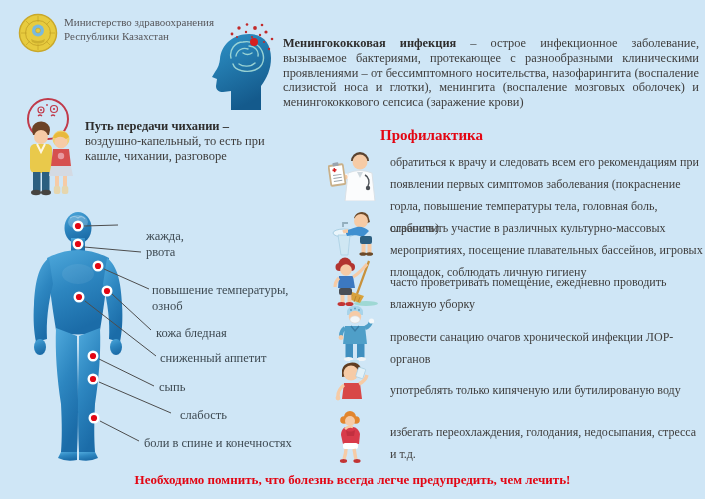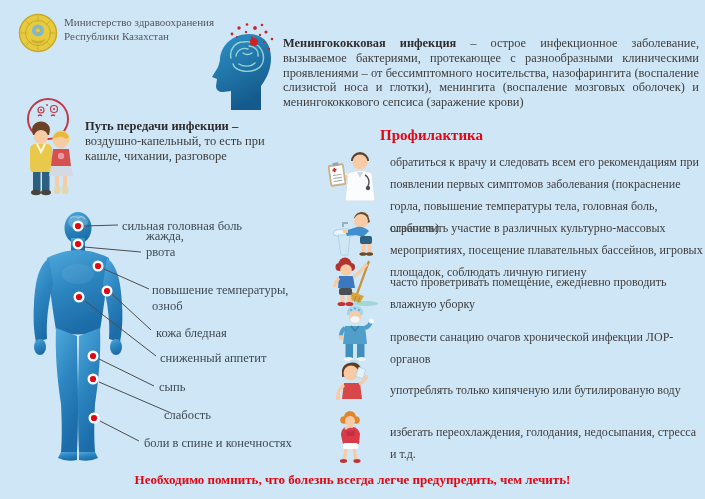--- a/index.html
+++ b/index.html
@@ -149,21 +149,21 @@
       <path d="M31 70 L51 70 L53 80 L29 80 Z" fill="#d4dae3"></path>
       <circle cx="41" cy="60" r="3.2" fill="#e89aa0"></circle>
       <rect x="35" y="80" width="4" height="11" fill="#f6cba6"></rect>
       <rect x="43" y="80" width="4" height="11" fill="#f6cba6"></rect>
       <rect x="33.8" y="90" width="6.5" height="8" rx="2" fill="#e6d6ae"></rect>
       <rect x="41.8" y="90" width="6.5" height="8" rx="2" fill="#e6d6ae"></rect>
     </svg>
   </div>
 
   <div class="abs trans">
-    <b>Путь передачи инфекции –</b>
+    <b>Путь передачи чихании –</b>
     <span>воздушно-капельный, то есть при кашле, чихании, разговоре</span>
   </div>
 
 
   <div class="abs" style="left:25px; top:212px;">
     <svg width="112" height="252" viewBox="0 0 112 252">
       <defs>
         <linearGradient id="bodyGrad" x1="0" y1="0" x2="0.35" y2="1">
           <stop offset="0" stop-color="#4fa9dc"></stop>
             <stop offset="0.5" stop-color="#2d86c0"></stop>
@@ -229,29 +229,28 @@
           <circle cx="93" cy="379" r="5.5" fill="#fff"></circle>
           <circle cx="93" cy="379" r="3.1" fill="#e30613"></circle>
         </g>
       <g>
           <circle cx="94" cy="418" r="5.5" fill="#fff"></circle>
           <circle cx="94" cy="418" r="3.1" fill="#e30613"></circle>
         </g>
     </g>
   </svg>
 
-  <div class="abs sym-label" style="left:122px; top:218px;">сильная головная боль</div>
   <div class="abs sym-label" style="left:146px; top:228px;">жажда,
 рвота</div>
   <div class="abs sym-label" style="left:152px; top:282px;">повышение температуры,
 озноб</div>
   <div class="abs sym-label" style="left:156px; top:325px;">кожа бледная</div>
   <div class="abs sym-label" style="left:160px; top:350px;">сниженный аппетит</div>
   <div class="abs sym-label" style="left:159px; top:379px;">сыпь</div>
-  <div class="abs sym-label" style="left:164px; top:407px;">слабость</div>
+  <div class="abs sym-label" style="left:180px; top:407px;">слабость</div>
   <div class="abs sym-label" style="left:144px; top:435px;">боли в спине и конечностях</div>
 
   <div class="abs sec-title prevention-title">Профилактика</div>
 
   <div class="abs prev-icon" style="left:328px; top:149px;">
     <svg width="58" height="52" viewBox="0 0 58 52">
       <path d="M23 12 a9 9 0 0 1 18 0 Z" fill="#5a4330"></path>
       <circle cx="32" cy="13" r="7.5" fill="#f6cba6"></circle>
       <path d="M20 24 Q32 19 44 24 L47 52 L17 52 Z" fill="#fbfcfd" stroke="#d9e0e6"></path>
       <path d="M29 23 L32 29 L35 23" fill="#cfd8de"></path>

